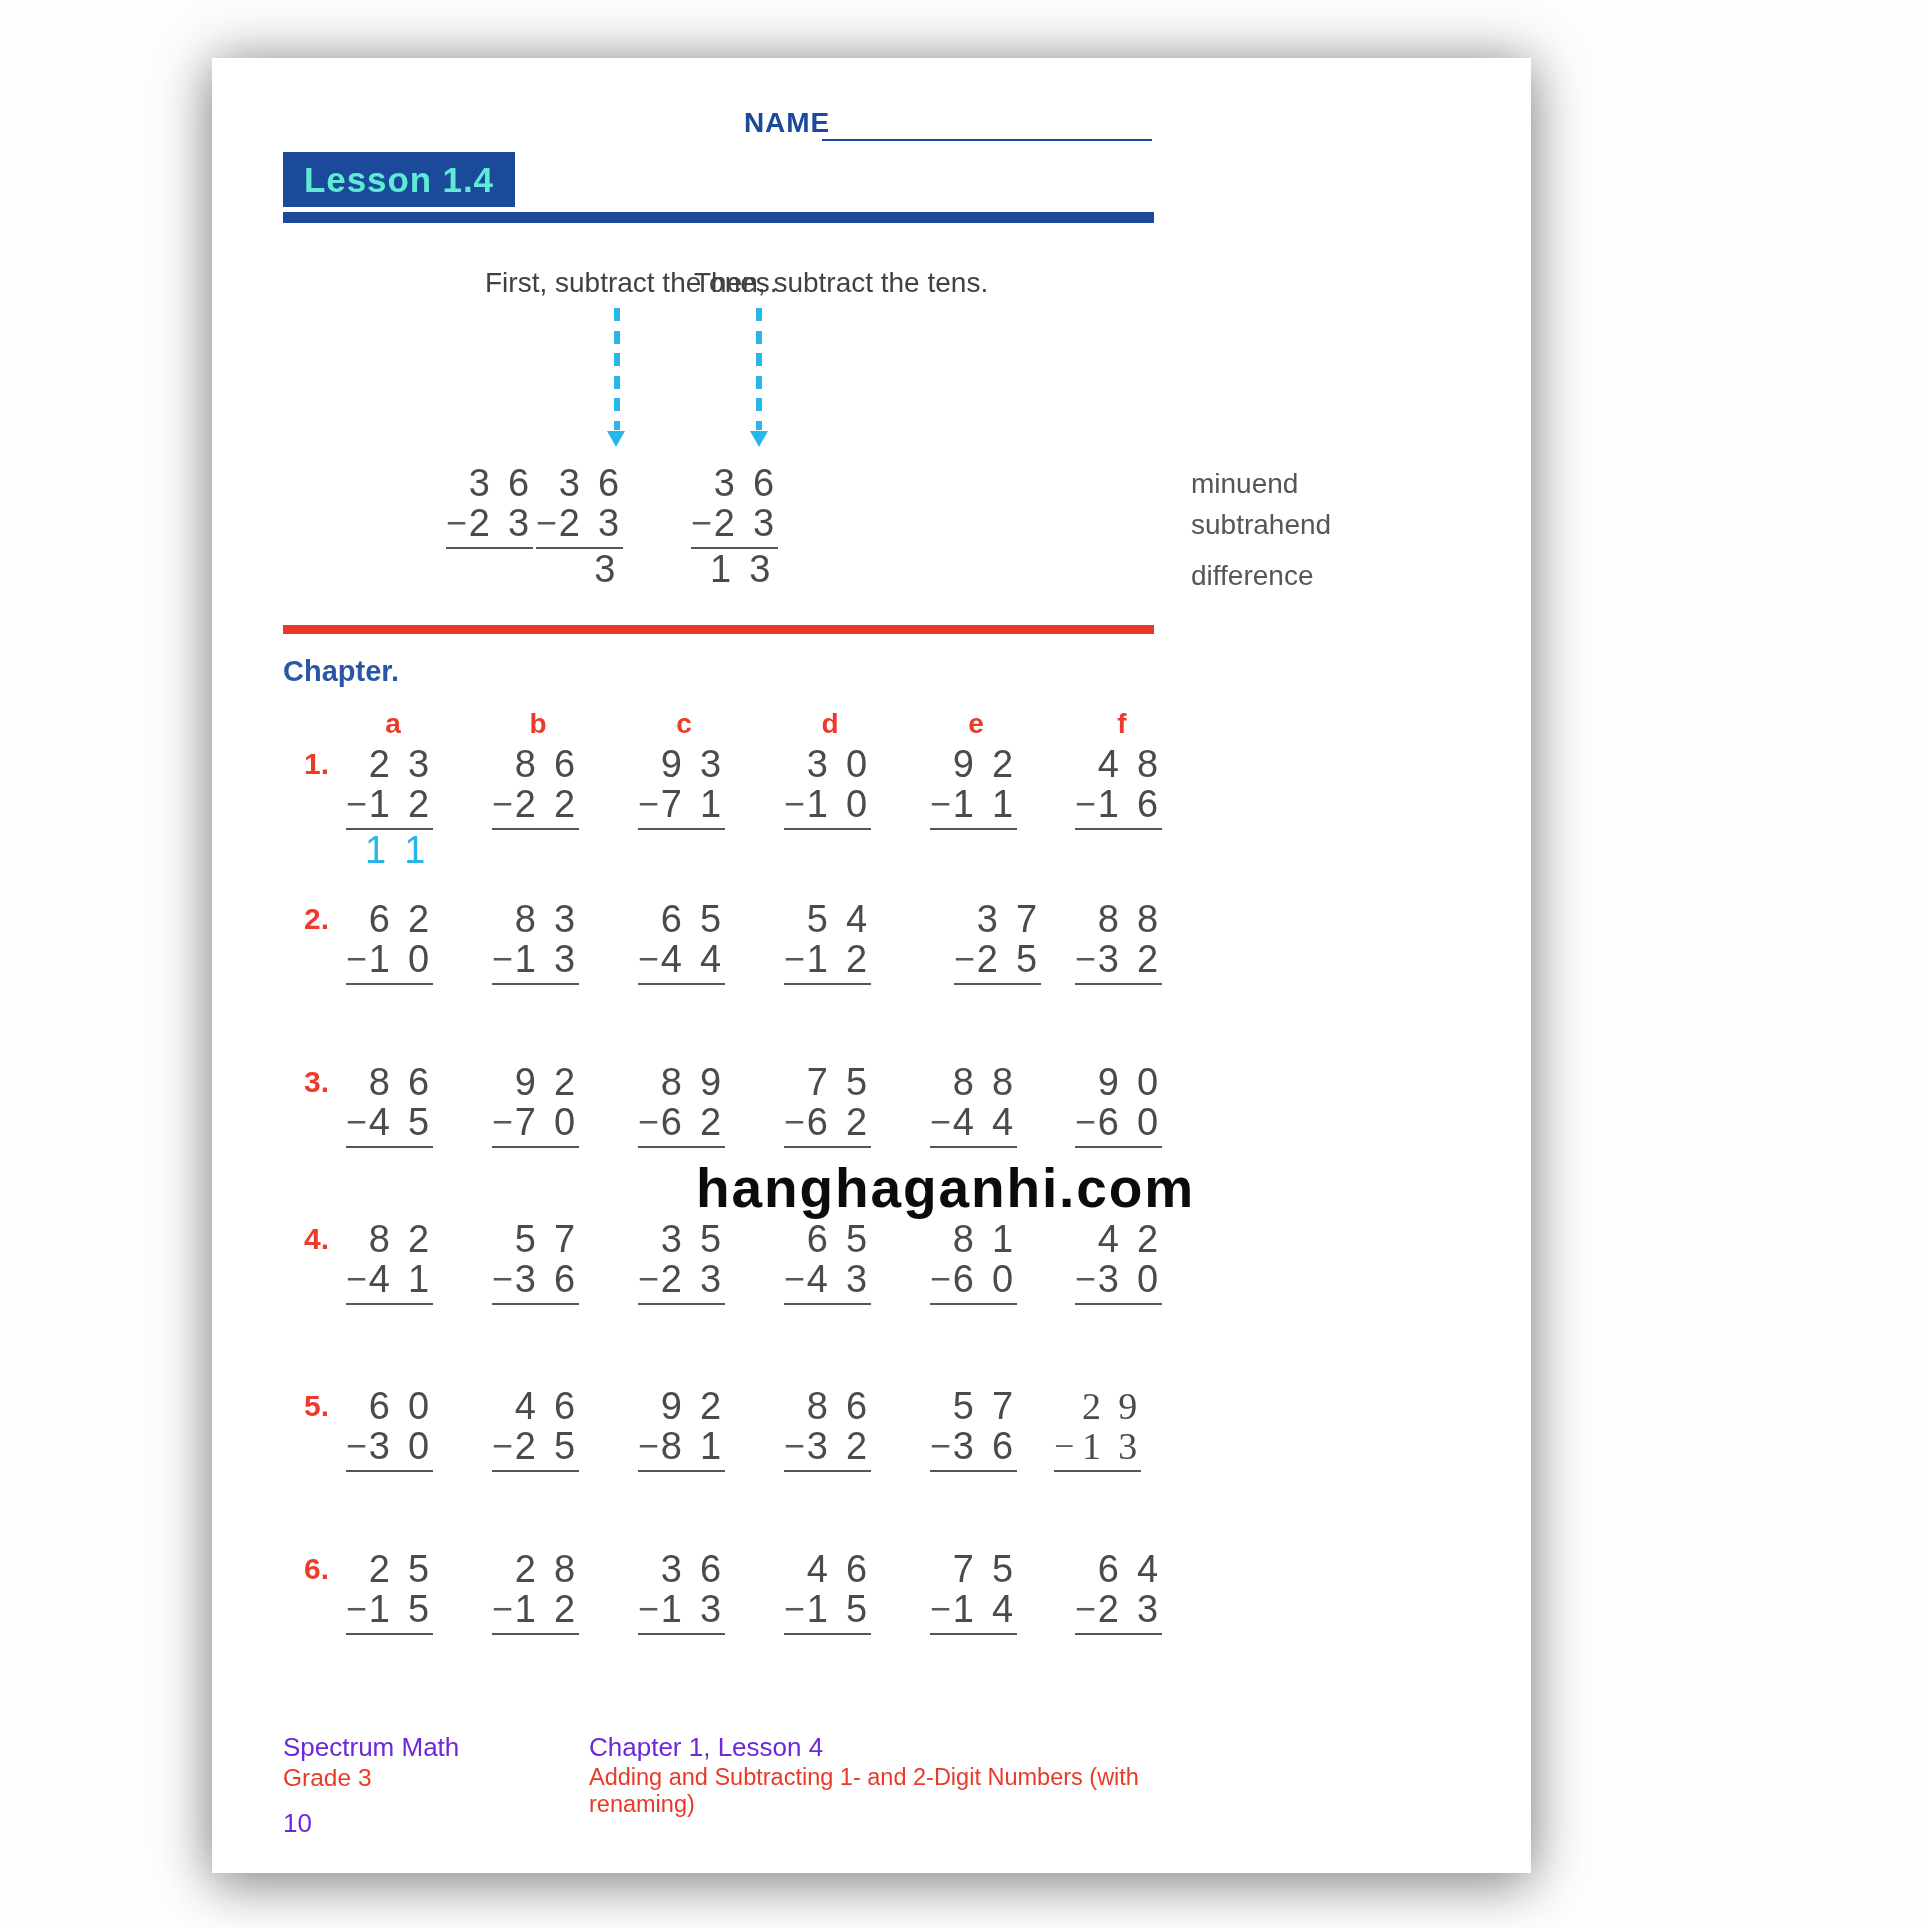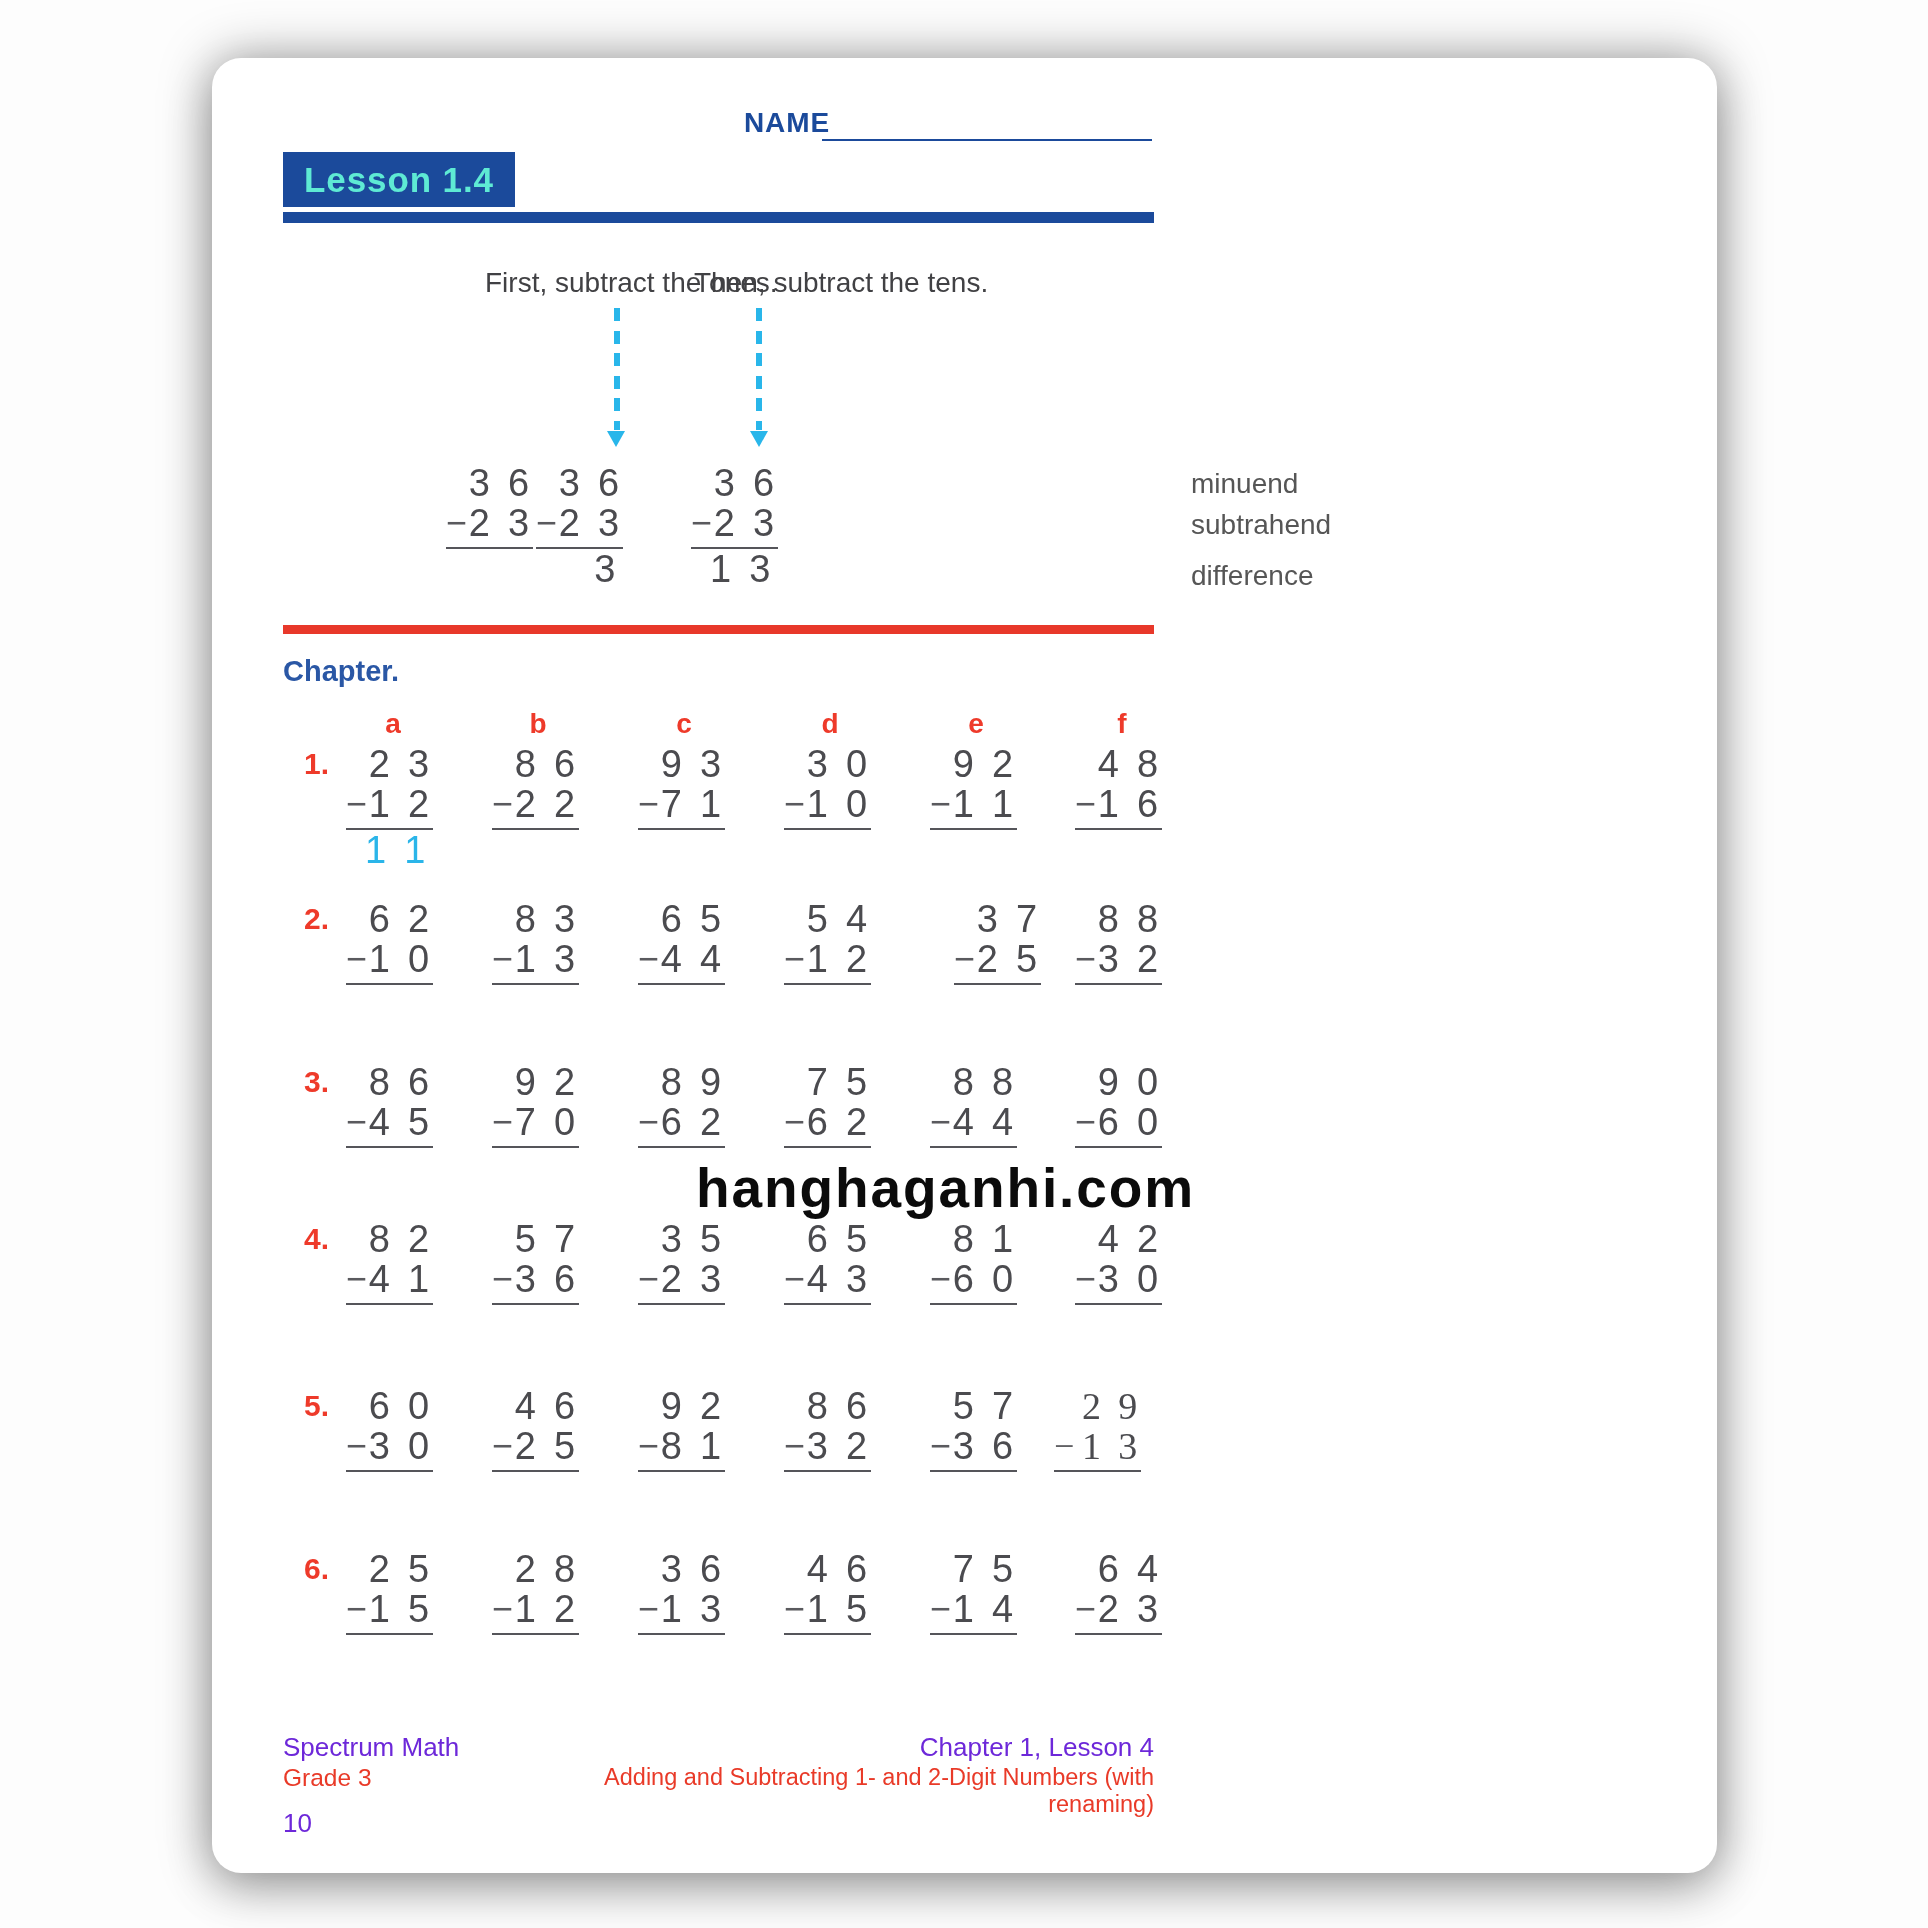--- a/index.html
+++ b/index.html
@@ -1,19 +1,19 @@
 <!DOCTYPE html>
 <html style="font-size:15px"><head>
 <meta charset="utf-8">
 <style>
   html,body{margin:0;padding:0;background:#ffffff;}
   .stage{position:relative;width:1928px;height:1928px;background:#fdfdfd;overflow:hidden;
          font-family:"Liberation Sans", sans-serif;}
-  .page{position:absolute;left:212px;top:58px;width:1505px;height:1815px;background:#ffffff;
-        box-shadow:0 0 52px rgba(0,0,0,.38), 0 19px 47px rgba(0,0,0,.20);border-radius:29px;}
+  .page{position:absolute;left:212px;top:58px;width:1319px;height:1815px;background:#ffffff;
+        box-shadow:0 0 52px rgba(0,0,0,.38), 0 19px 47px rgba(0,0,0,.20);}
   .abs{position:absolute;}
   
   .name-label{left:532px;top:49px;font-size:28px;letter-spacing:0.9px;color:#1b4a9b;font-weight:600;}
   .name-line{left:610px;top:81px;width:330px;border-top:2.8px solid #1b4a9b;}
   .badge{left:71px;top:94px;height:55px;line-height:55px;padding:0 21px;background:#1b4a9b;
          color:#5eead4;font-size:35px;font-weight:700;letter-spacing:0.9px;}
   .title{left:275px;top:94px;height:55px;line-height:55px;color:#e93a28;font-size:38px;font-weight:600;}
   .blue-bar{left:71px;top:154px;width:871px;height:11.3px;background:#1b4a9b;}
   
   .step{top:209px;font-size:28px;color:#414144;}
@@ -35,21 +35,21 @@
   .red-divider{left:71px;top:567px;width:871px;height:8.5px;background:#e8382a;}
   .subtract-label{left:71px;top:597px;font-size:29px;color:#2a57a5;font-weight:600;}
   .col-header{width:56px;top:650px;text-align:center;font-size:28px;font-weight:700;color:#ee3a2a;}
   .rownum{position:absolute;left:61px;width:56px;text-align:right;font-size:30px;font-weight:700;
           color:#ee3a2a;height:40px;line-height:40px;}
   .watermark{left:484px;top:1098px;font-size:55px;font-weight:700;color:#0b0b0b;letter-spacing:1.9px;}
   
   .foot-gray{color:#6d28d9;font-size:26px;}
   .foot-red{color:#e93a28;font-size:24.5px;}
   .foot-left{left:71px;}
-  .foot-right{left:377px;width:565px;text-align:right;}
+  .foot-right{left:377px;width:565px;text-align:left;}
 </style>
 </head>
 <body>
 
 <div class="stage">
   <div class="page" id="page">
 
     <div class="abs name-label">NAME</div>
     <div class="abs name-line"></div>
 

